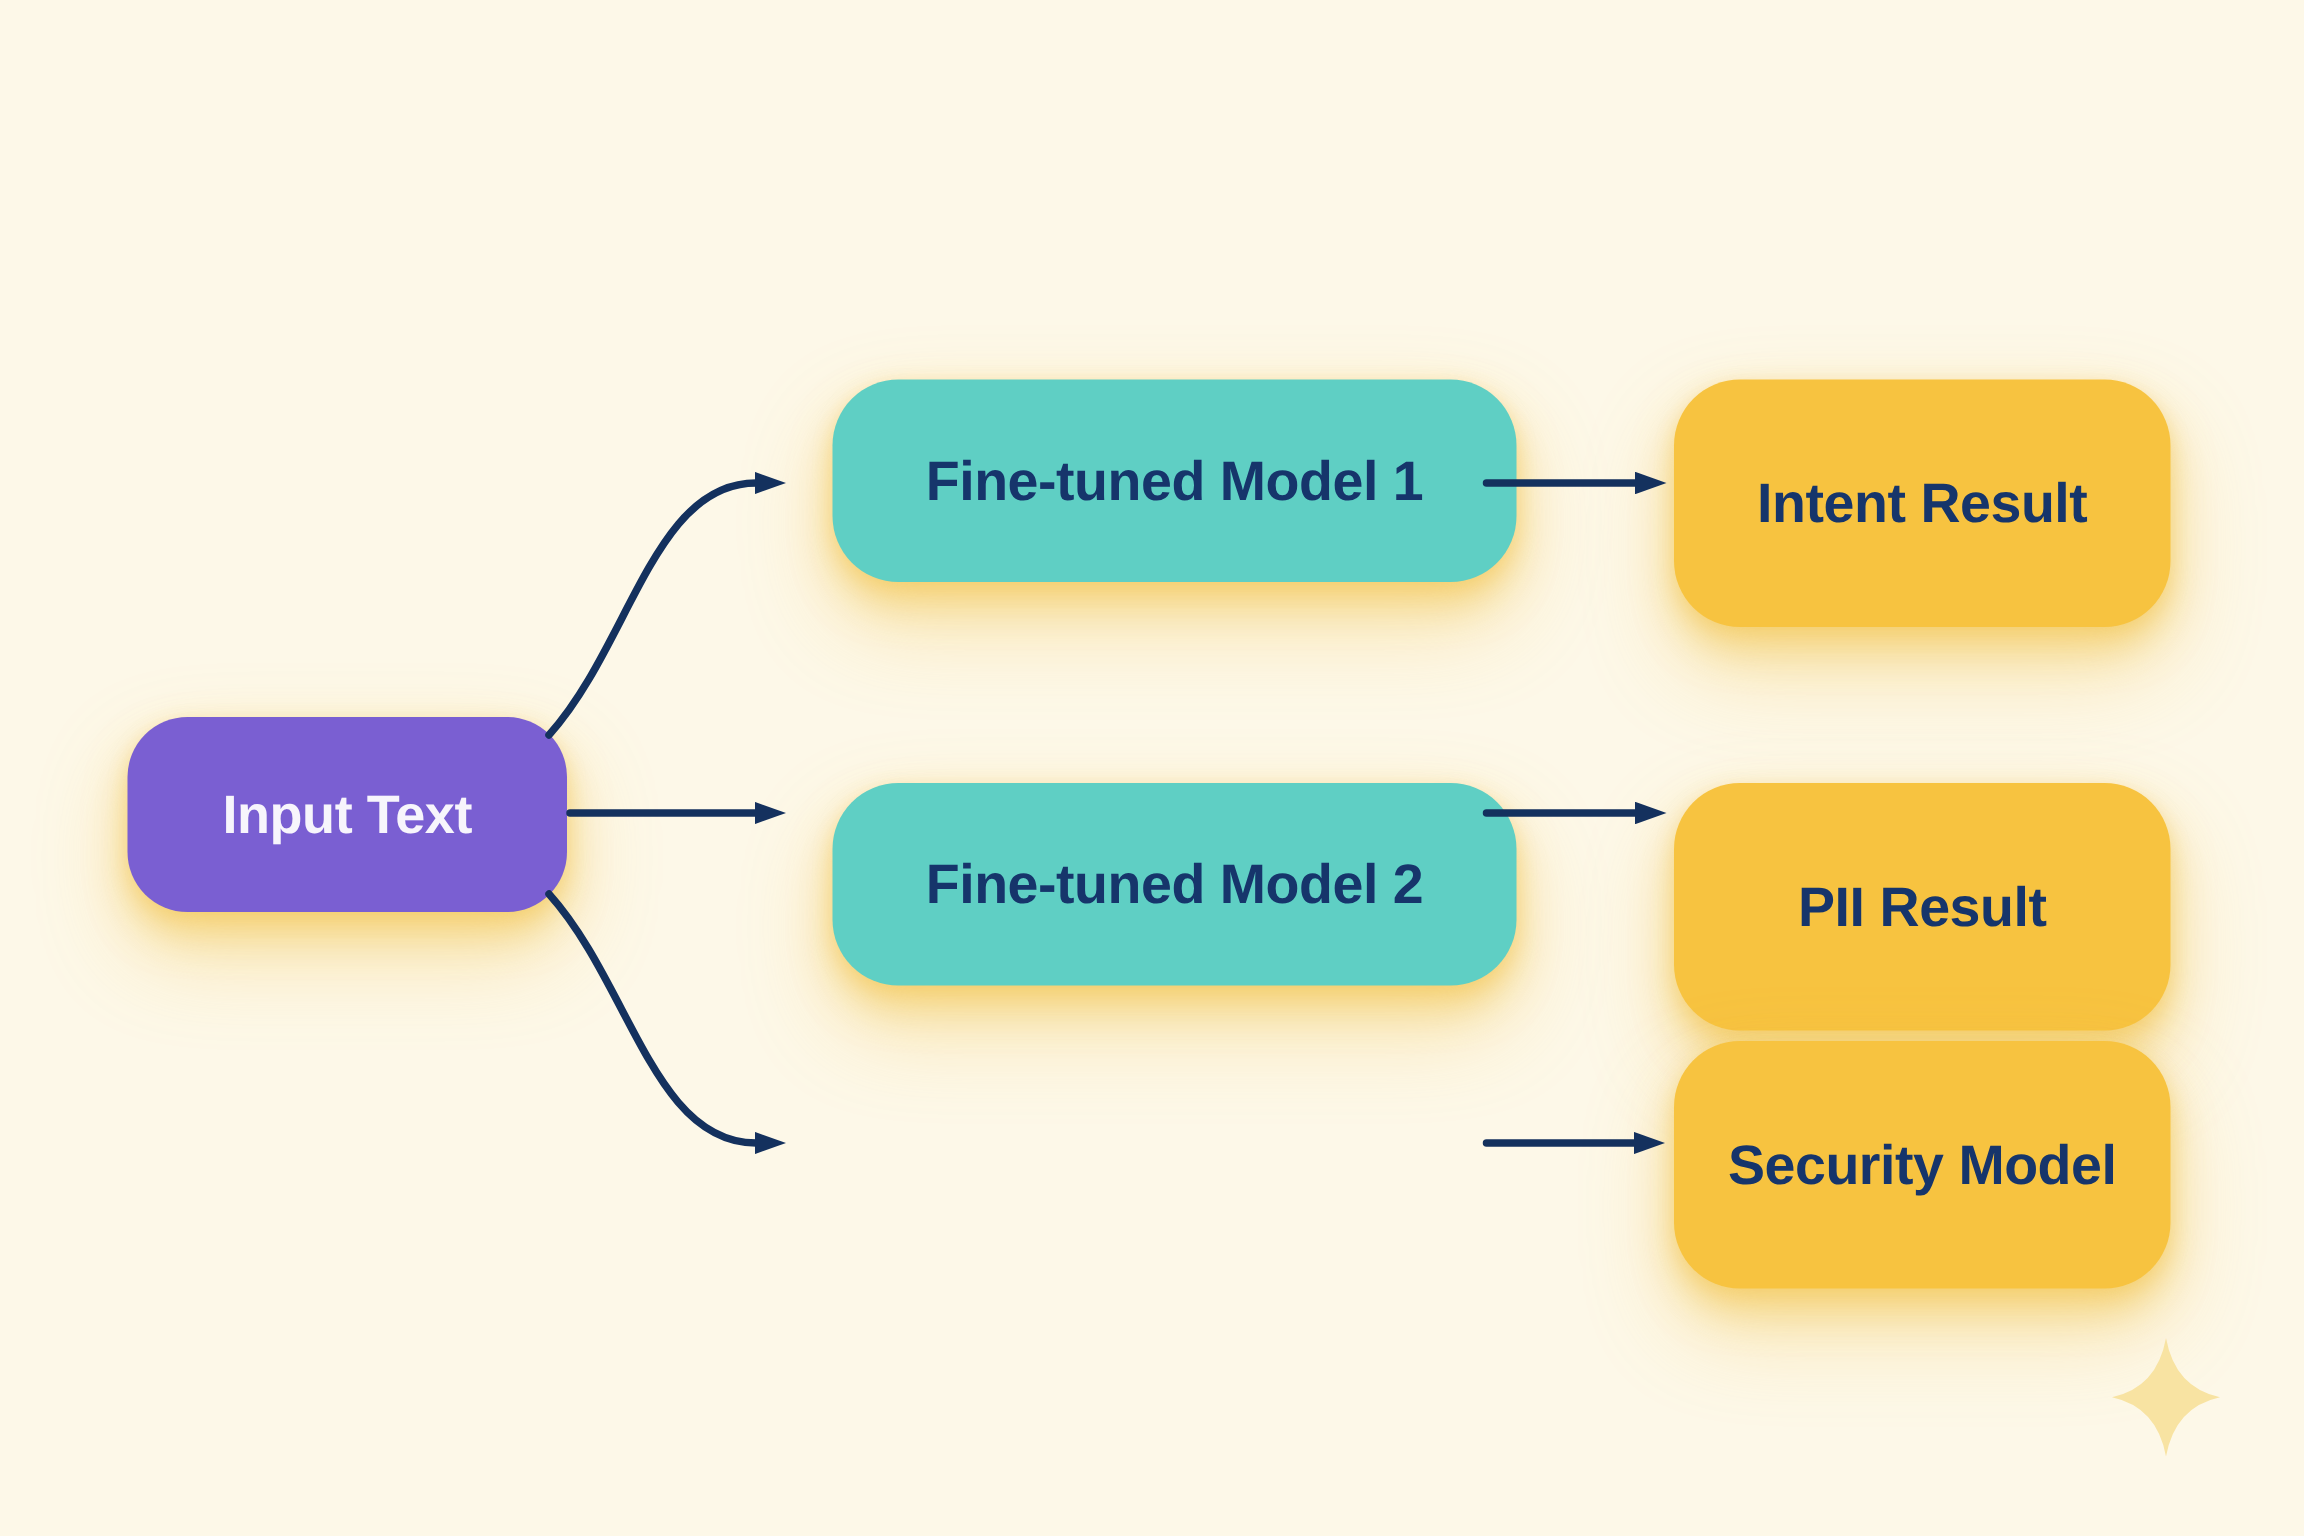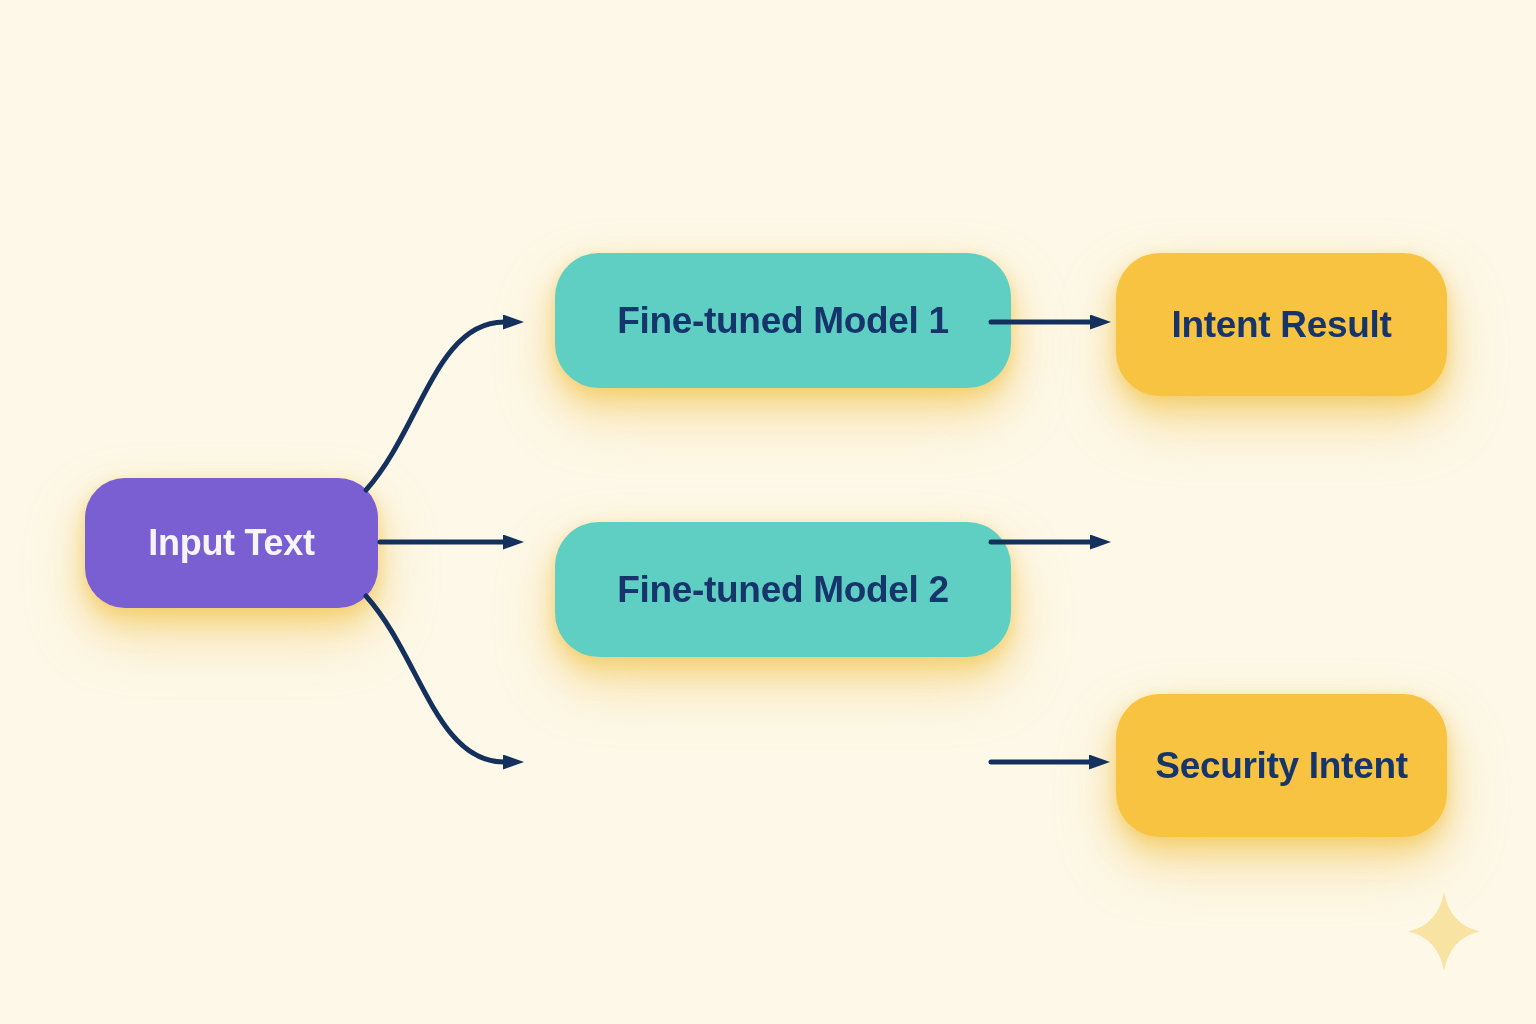--- a/index.html
+++ b/index.html
@@ -36,21 +36,21 @@
     text-align: center;
   }
   .node-model {
     left: 555px; width: 456px; height: 135px;
     background: var(--model-node-bg, #5fcfc4);
     border-radius: 44px;
     color: var(--node-text, #16356b);
     font-size: 37px;
   }
   .node-result {
-    left: 1116px; width: 331px; height: 143px;
+    left: 1116px; width: 331px; height: 165px;
     background: var(--result-node-bg, #f7c340);
     border-radius: 44px;
     color: var(--node-text, #16356b);
     font-size: 37px;
   }
   .row-1 { top: 253px; }
   .row-2 { top: 474px; margin-top: 48px; }
   .row-3 { top: 694px; }
   .arrows {
     position: absolute;
@@ -83,22 +83,25 @@
   <div class="node node-model row-1">
     <span>Fine-tuned Model 1</span>
   </div>
   <div class="node node-model row-2">
     <span>Fine-tuned Model 2</span>
   </div>
 
   <div class="node node-result row-1">
     <span>Intent Result</span>
   </div>
+  <div class="node node-result row-2">
+    <span>PII Result</span>
+  </div>
   <div class="node node-result row-3">
-    <span>Security Intent</span>
+    <span>Security Model</span>
   </div>
 
   <svg class="arrows" width="1536" height="1024" viewBox="0 0 1536 1024" aria-hidden="true">
     <defs>
       <marker id="ah" viewBox="0 0 21 15" markerWidth="21" markerHeight="15" refX="1" refY="7.5" orient="auto" markerUnits="userSpaceOnUse">
         <path class="arrowhead-shape" d="M0,0 L21,7.5 L0,15 Z"></path>
       </marker>
     </defs>
     <path class="arrow-path" marker-end="url(#ah)" d="M 366 490 C 420 430, 436 322, 504 322"></path>
     <path class="arrow-path" marker-end="url(#ah)" d="M 380 542 L 504 542"></path>

